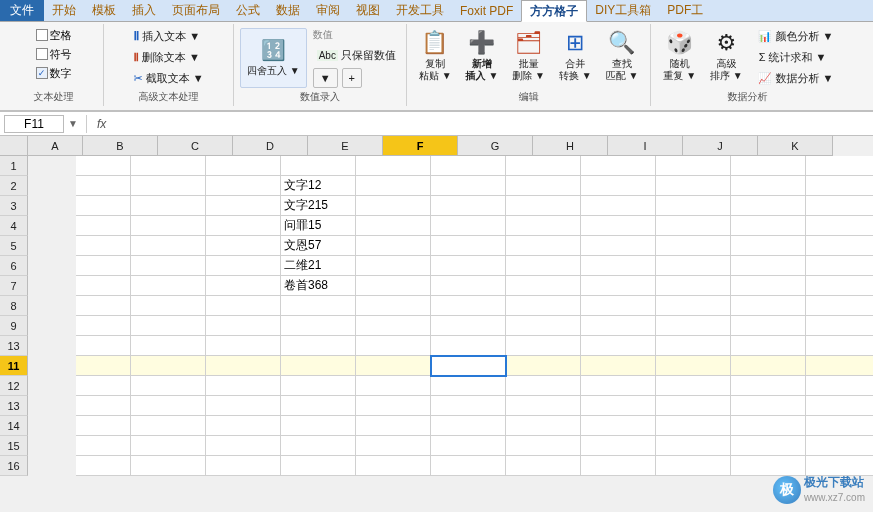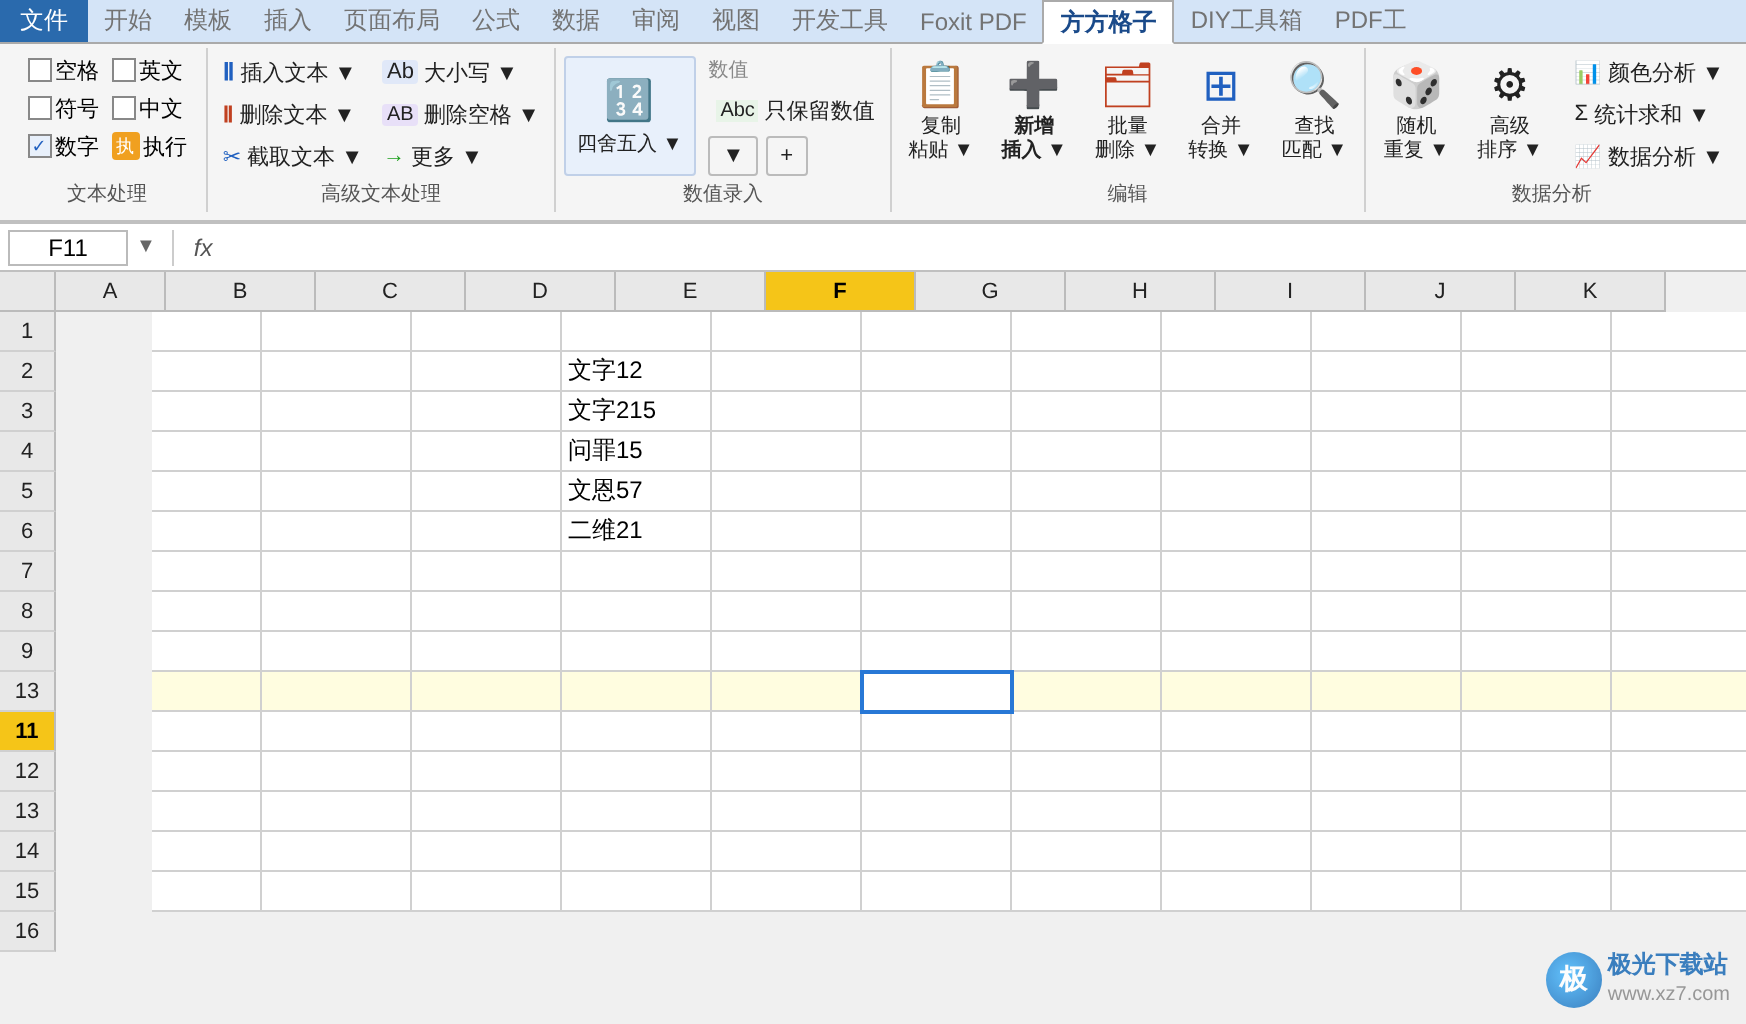--- a/index.html
+++ b/index.html
@@ -12,21 +12,21 @@
       background: #d4e4f7;
       height: 22px;
       border-bottom: 1px solid #aaa;
     }
     .menu-item {
       padding: 2px 8px;
       cursor: pointer;
       display: flex;
       align-items: center;
       font-size: 12px;
-      color: #737373;
+      color: #a16207;
     }
     .menu-item.active {
       background: white;
       border-top: 1px solid #aaa;
       border-left: 1px solid #aaa;
       border-right: 1px solid #aaa;
       border-bottom: 1px solid white;
       margin-bottom: -1px;
     }
 
@@ -321,66 +321,38 @@
         </div>
         <div class="chk-row">
           <div class="chk-box"></div>
           <span>符号</span>
         </div>
         <div class="chk-row">
           <div class="chk-box checked"></div>
           <span>数字</span>
         </div>
       </div>
-      <div class="ribbon-col">
-        <div class="chk-row">
-          <div class="chk-box"></div>
-          <span>英文</span>
-        </div>
-        <div class="chk-row">
-          <div class="chk-box"></div>
-          <span>中文</span>
-        </div>
-        <div class="chk-row">
-          <div style="width:14px;height:14px;background:#f0a020;border-radius:2px;display:flex;align-items:center;justify-content:center;font-size:9px;color:white;">执</div>
-          <span>执行</span>
-        </div>
-      </div>
     </div>
     <div class="ribbon-group-label">文本处理</div>
   </div>
 
   <div class="ribbon-group" style="min-width:130px;">
     <div class="ribbon-content">
       <div class="ribbon-col">
         <div class="ribbon-btn">
           <span style="color:#2060c0; font-weight:bold; font-size:12px;">Ⅱ</span>
           <span>插入文本 ▼</span>
         </div>
         <div class="ribbon-btn">
           <span style="color:#c04020; font-weight:bold;">Ⅱ</span>
           <span>删除文本 ▼</span>
         </div>
         <div class="ribbon-btn">
           <span style="color:#2060c0;">✂</span>
           <span>截取文本 ▼</span>
-        </div>
-      </div>
-      <div class="ribbon-col">
-        <div class="ribbon-btn">
-          <span style="font-size:11px; background:#e0e8f8; padding:0 2px; border-radius:2px;">Ab</span>
-          <span>大小写 ▼</span>
-        </div>
-        <div class="ribbon-btn">
-          <span style="font-size:10px; background:#e8e0f8; padding:0 2px; border-radius:2px;">AB</span>
-          <span>删除空格 ▼</span>
-        </div>
-        <div class="ribbon-btn">
-          <span style="color:#20a020;">→</span>
-          <span>更多 ▼</span>
         </div>
       </div>
     </div>
     <div class="ribbon-group-label">高级文本处理</div>
   </div>
 
   <div class="ribbon-group" style="min-width:120px;">
     <div class="ribbon-content" style="align-items:center;">
       <div class="ribbon-btn-large" style="background:#e8f0fb; border:1px solid #c0d0e8;">
         <span style="font-size:20px; color:#2060c0;">🔢</span>
@@ -576,20 +548,33 @@
           <div class="grid-cell" style="width: 75px;"></div>
           <div class="grid-cell" style="width: 75px;"></div>
           <div class="grid-cell" style="width: 75px;"></div>
           <div class="grid-cell" style="width: 75px;"></div>
           <div class="grid-cell" style="width: 75px;"></div>
         </div>
         <div class="grid-row">
           <div class="grid-cell" style="width: 55px;"></div>
           <div class="grid-cell" style="width: 75px;"></div>
           <div class="grid-cell" style="width: 75px;"></div>
+          <div class="grid-cell" style="width: 75px;">卷首368</div>
+          <div class="grid-cell" style="width: 75px;"></div>
+          <div class="grid-cell" style="width: 75px;"></div>
+          <div class="grid-cell" style="width: 75px;"></div>
+          <div class="grid-cell" style="width: 75px;"></div>
+          <div class="grid-cell" style="width: 75px;"></div>
+          <div class="grid-cell" style="width: 75px;"></div>
+          <div class="grid-cell" style="width: 75px;"></div>
+        </div>
+        <div class="grid-row">
+          <div class="grid-cell" style="width: 55px;"></div>
+          <div class="grid-cell" style="width: 75px;"></div>
+          <div class="grid-cell" style="width: 75px;"></div>
           <div class="grid-cell" style="width: 75px;"></div>
           <div class="grid-cell" style="width: 75px;"></div>
           <div class="grid-cell" style="width: 75px;"></div>
           <div class="grid-cell" style="width: 75px;"></div>
           <div class="grid-cell" style="width: 75px;"></div>
           <div class="grid-cell" style="width: 75px;"></div>
           <div class="grid-cell" style="width: 75px;"></div>
           <div class="grid-cell" style="width: 75px;"></div>
         </div>
         <div class="grid-row">

